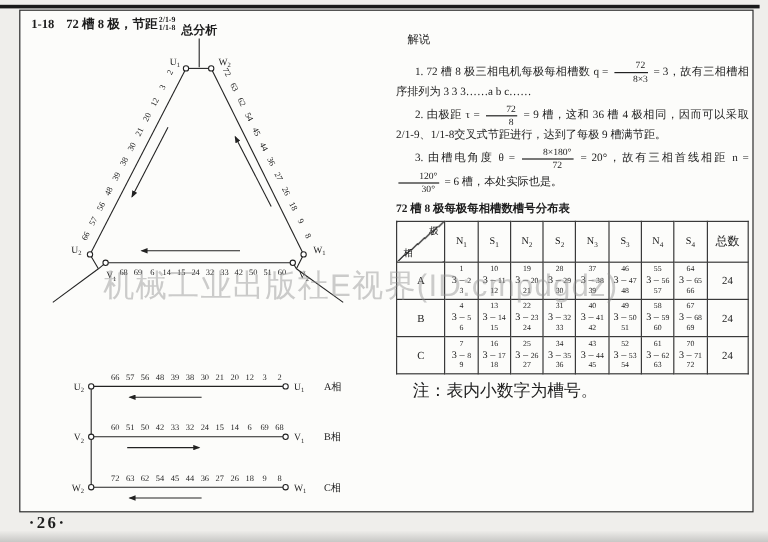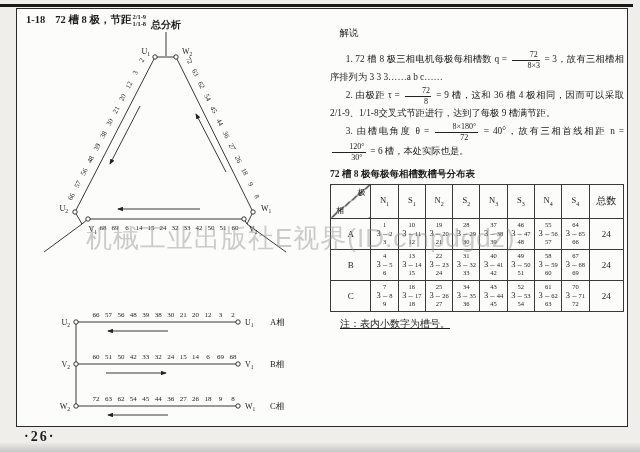--- a/index.html
+++ b/index.html
@@ -50,21 +50,21 @@
   th.colhead{font-size:8.5px;} th.colhead sub{font-size:6px;}
   th.tothead{font-size:10px;}
   tr.datarow{height:31px;}
   td .ct,td .cb{font-size:6.5px;line-height:8px;}
   td .cm{font-size:8.5px;line-height:9px;}
   td .cm .cs{font-size:6.5px;}
   td.tot,tr.footrow td{font-size:9px;}
   tr.footrow{height:24px;}
   tr.footrow th{font-size:8.5px;}
   td.rowlab{font-size:9px;}
-  .tbl-note{font-size:10px;margin-top:5px;text-indent:1em;text-decoration:underline;}
+  .tbl-note{font-size:14px;margin-top:5px;text-indent:1em;}
 </style>
 </head>
 <body>
 
 <div class="top-rule"></div>
 <div class="sheet"></div>
 <div class="bottom-band"></div>
 
 <div class="doc-title">
   <span class="no">1-18</span><span>72 槽 8 极，节距</span><span class="pitch"><span>2/1-9</span><span>1/1-8</span></span>
@@ -233,21 +233,21 @@
       </span><span> = 3，故有三相槽相序排列为 3 3 3……a b c……</span></p>
 
   <p><span>2. 由极距 τ = </span><span class="frac">
         <span class="num">72</span>
         <span class="den">8</span>
       </span><span> = 9 槽，这和 36 槽 4 极相同，因而可以采取 2/1-9、1/1-8交叉式节距进行，达到了每极 9 槽满节距。</span></p>
 
   <p><span>3. 由槽电角度 θ = </span><span class="frac">
         <span class="num">8×180°</span>
         <span class="den">72</span>
-      </span><span> = 40°，故有三相首线相距 n = </span><span class="frac">
+      </span><span> = 20°，故有三相首线相距 n = </span><span class="frac">
         <span class="num">120°</span>
         <span class="den">30°</span>
       </span><span> = 6 槽，本处实际也是。</span></p>
 
 
   <div class="tbl-title">72 槽 8 极每极每相槽数槽号分布表</div>
 
   <table class="dist">
     <colgroup>
       <col class="c-lab">

